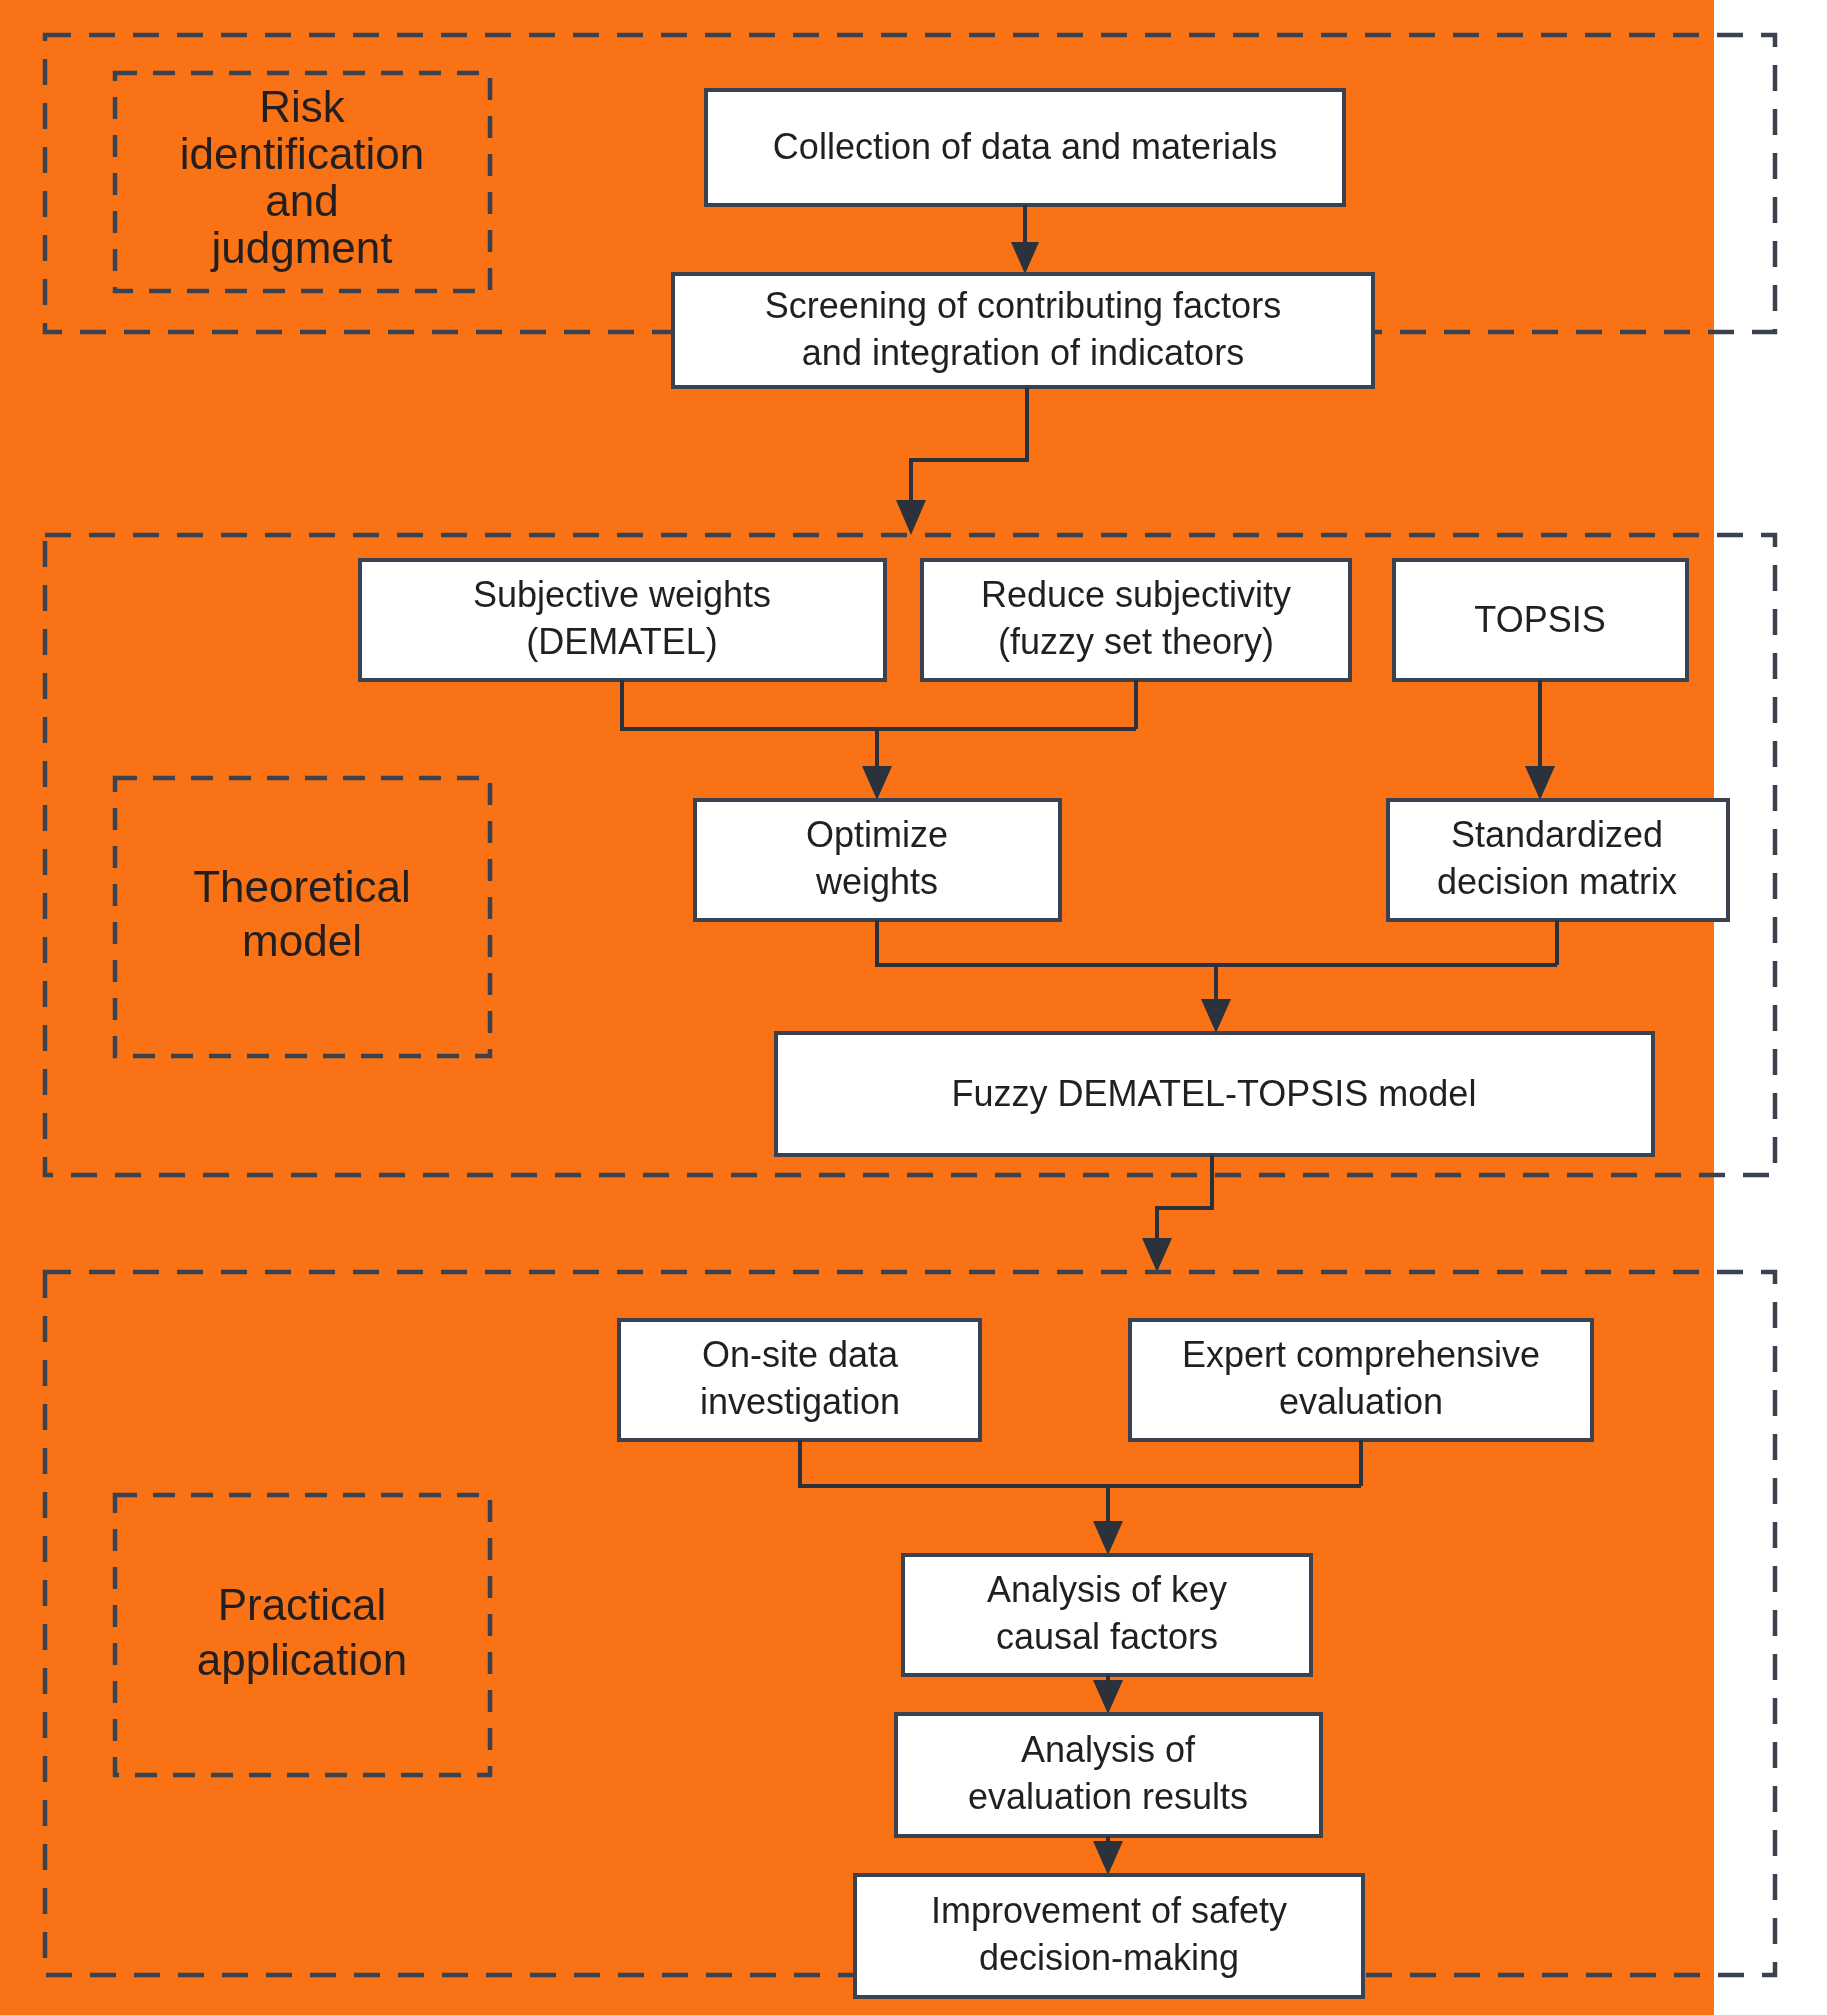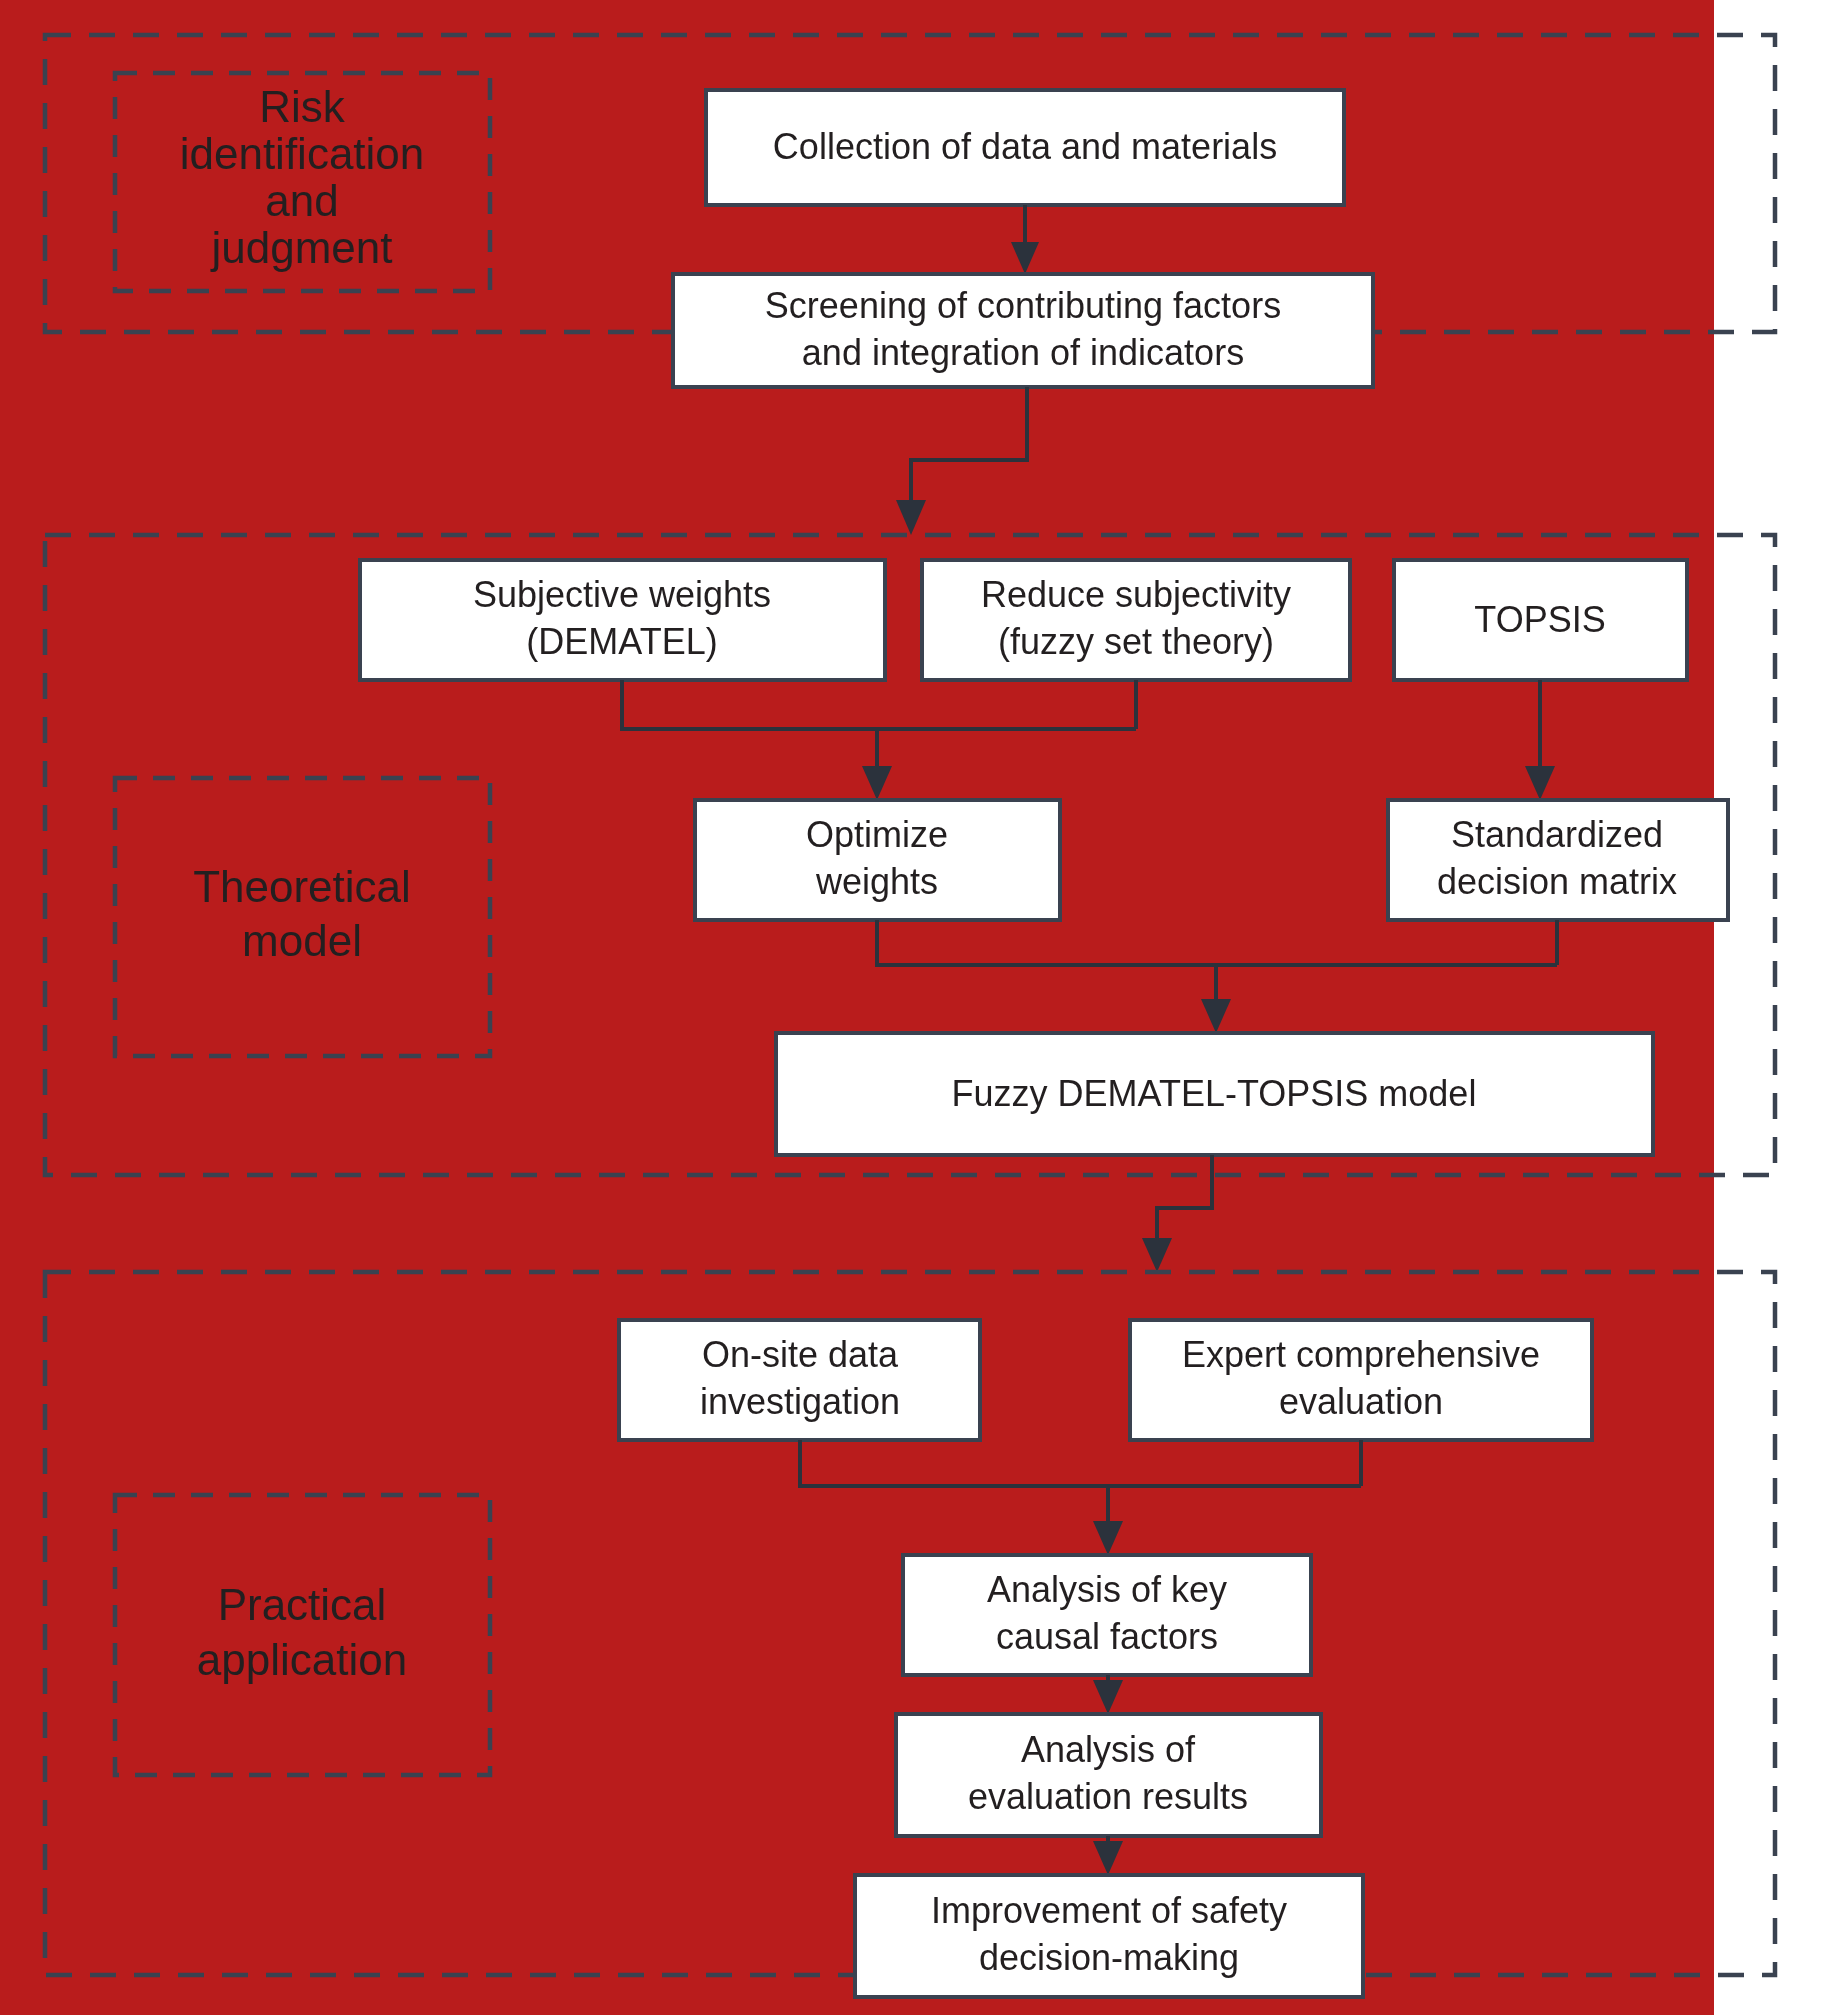--- a/index.html
+++ b/index.html
@@ -1,21 +1,21 @@
 <!DOCTYPE html>
 <html><head>
 <meta charset="utf-8">
 <title>Fuzzy DEMATEL-TOPSIS Framework Flowchart</title>
 <style>
   html,body{margin:0;padding:0;background:#ffffff;}
   body{
     font-family:"Liberation Sans", sans-serif;
     width:1827px;height:2015px;position:relative;overflow:hidden;
   }
-  #stage{position:relative;width:1714px;height:2015px;background:#b91c1c;}
+  #stage{position:relative;width:1714px;height:2015px;background:#f97316;}
   svg#flow{position:absolute;left:0;top:0;width:1827px;height:2015px;}
 
   .dashed-section{
     fill:none;stroke:#3a4250;stroke-width:4.5;
     stroke-dasharray:26 18;stroke-linecap:butt;
   }
   .dashed-label-box{
     fill:none;stroke:#3a4250;stroke-width:4.5;
     stroke-dasharray:22 16;stroke-linecap:butt;
   }

